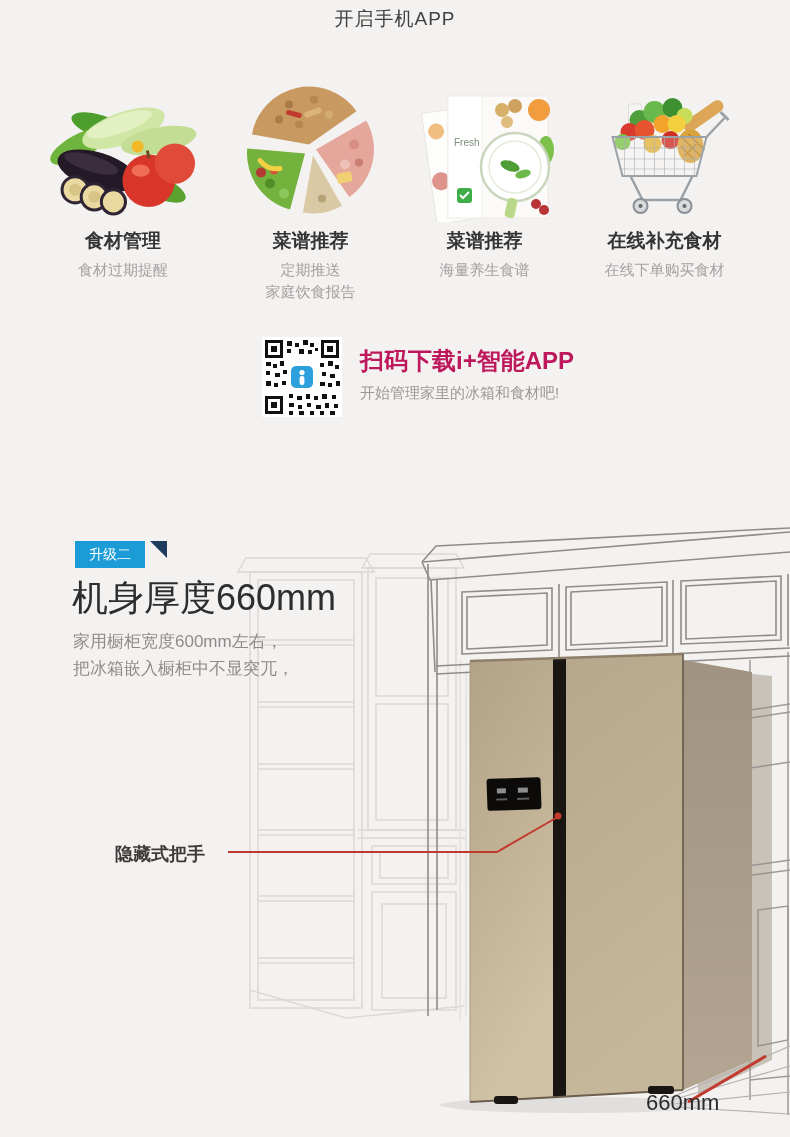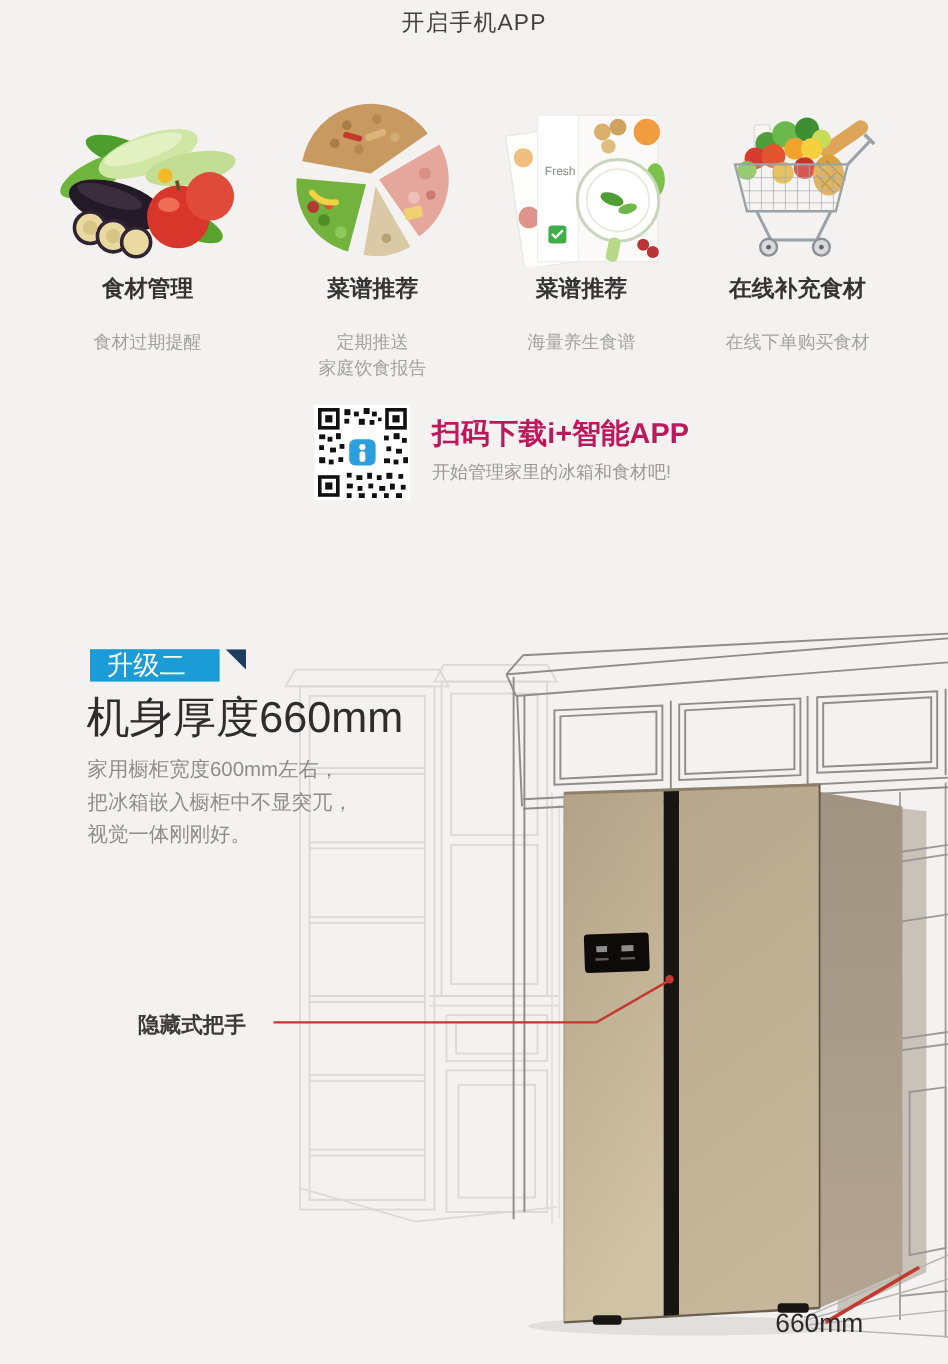--- a/index.html
+++ b/index.html
@@ -8,31 +8,31 @@
   #canvas { position:relative; width:790px; height:1137px; background:#f4f2f1; overflow:hidden; }
 
   .header-title { position:absolute; top:6px; left:0; width:790px; text-align:center;
     font-size:19px; color:#414141; letter-spacing:1px; }
   .header-subtitle { position:absolute; top:36px; left:0; width:790px; text-align:center;
     font-size:26px; font-weight:bold; color:#1b9cd6; letter-spacing:1px; }
 
   .feature-col { position:absolute; top:82px; text-align:center; }
   .feature-col .img-box { height:140px; display:flex; align-items:center; justify-content:center; }
   .feature-title { font-size:19px; font-weight:bold; color:#343434; margin-top:6px;text-align:center; }
-  .feature-desc { font-size:15px; color:#a4a2a1; line-height:22px; margin-top:21px; }
+  .feature-desc { font-size:15px; color:#a4a2a1; line-height:22px; margin-top:5px; }
   .feature-desc div { min-height:0; }
 
   .qr-section { position:absolute; top:337px; left:262px; display:flex; align-items:flex-start; }
   .qr-box { width:80px; height:80px; }
   .qr-text { margin-left:18px; padding-top:8px; }
   .qr-title { font-size:24px; font-weight:bold; color:#be185d; }
   .qr-subtitle { font-size:15px; color:#9b9997; margin-top:7px; }
 
   .upgrade-badge { position:absolute; left:75px; top:541px; height:27px; line-height:27px;
-    background:#1b9cd6; color:#ffffff; font-size:22px; padding:0 28px 0 14px; }
+    background:#1b9cd6; color:#ffffff; font-size:14px; padding:0 14px 0 14px; }
   .badge-corner { position:absolute; right:-22px; top:0; }
   .section-title { position:absolute; left:72px; top:574px; font-size:36px; color:#2d2d2d; }
   .section-desc { position:absolute; left:73px; top:628px; font-size:17px; color:#8e8c8a; line-height:27px; }
 
   .handle-callout { position:absolute; left:115px; top:842px; }
   .handle-title { font-size:18px; font-weight:bold; color:#3c3a39; }
   .handle-lines { margin-top:11px; font-size:16px; color:#9c9a98; line-height:29px; }
 
   .dimension-label { position:absolute; left:646px; top:1090px; font-size:22px; color:#2b2b2b; font-weight:500; }
 
@@ -354,21 +354,20 @@
   <div class="upgrade-badge">
     <span>升级二</span>
     <svg class="badge-corner" width="20" height="20">
       <polygon points="3,0 20,0 20,17" fill="#1d3c5e"></polygon>
     </svg>
   </div>
   <div class="section-title">机身厚度660mm</div>
   <div class="section-desc">
     <div>家用橱柜宽度600mm左右，</div>
     <div>把冰箱嵌入橱柜中不显突兀，</div>
-    <div>视觉一体刚刚好。</div>
   </div>
 
   <div class="handle-callout">
     <div class="handle-title">隐藏式把手</div>
   </div>
 
   <div class="dimension-label">660mm</div>
 
 </div>
 

